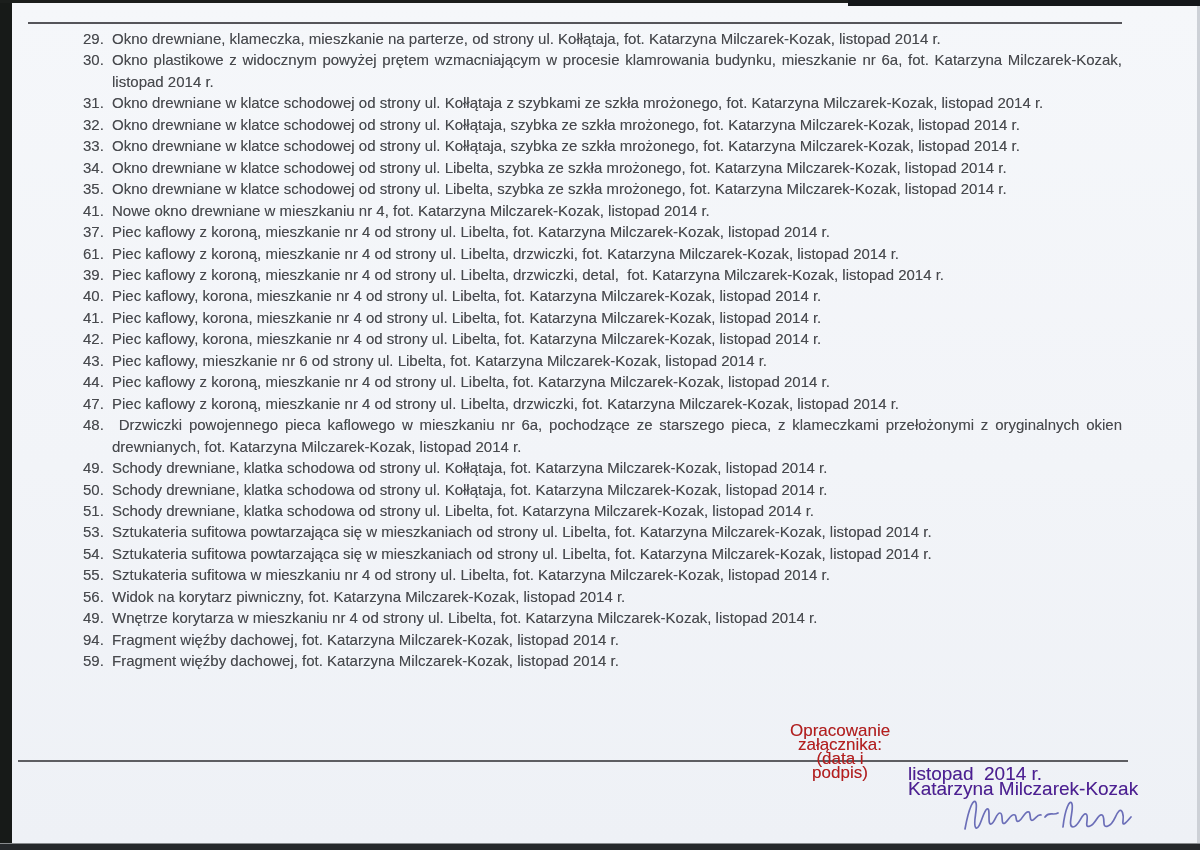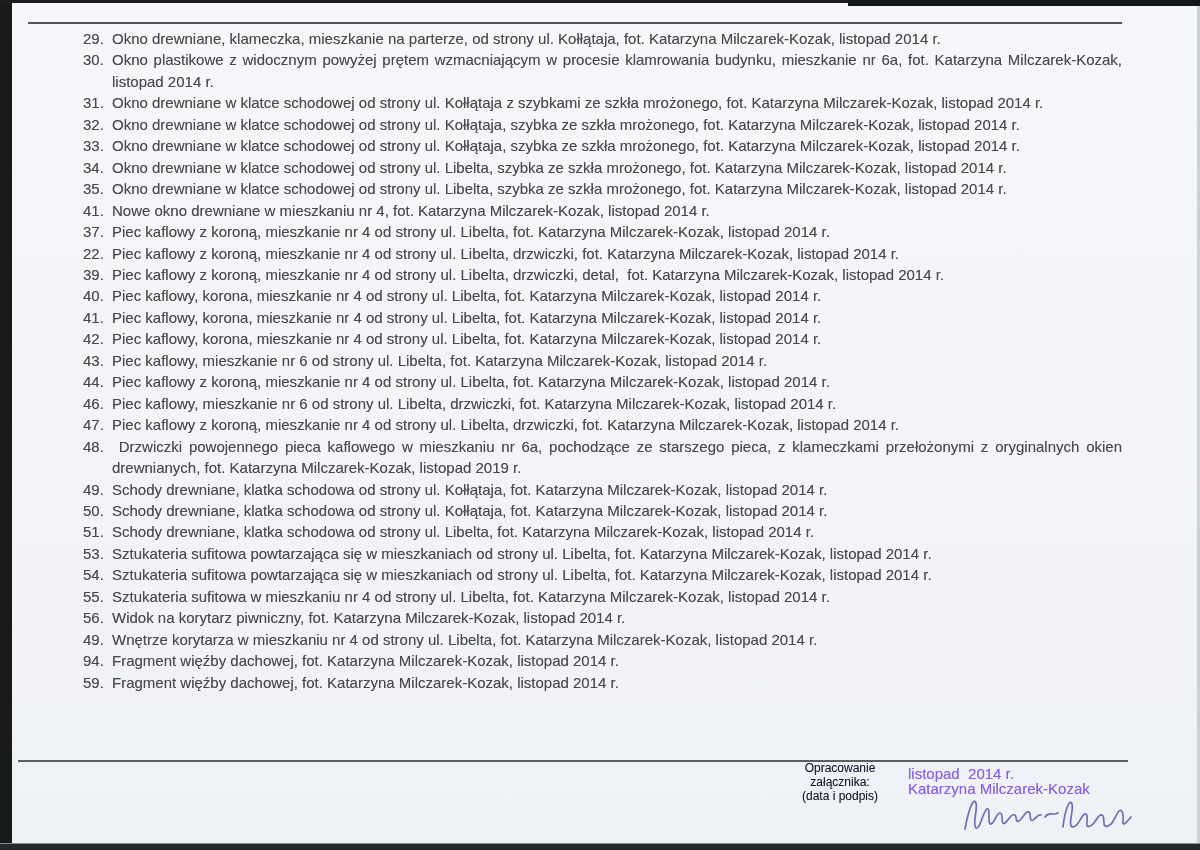--- a/index.html
+++ b/index.html
@@ -37,28 +37,28 @@
   }
   li.photo-item { display: flex; }
   li.photo-item .num { flex: 0 0 29px; }
   li.photo-item .txt { flex: 1 1 auto; text-align: justify; white-space: pre-wrap; }
 
   .footer-rule {
     position: absolute; left: 18px; top: 760px; width: 1110px;
     border-top: 2px solid #5e5e62; height: 0;
   }
   .footer-label {
-    position: absolute; left: 790px; top: 762px; width: 100px;
-    text-align: center; font-size: 12px; line-height: 13.9px;
-    color: #0f172a; text-shadow: 0 0 0.5px rgba(70,72,78,0.4);
+    position: absolute; left: 790px; top: 724px; width: 100px;
+    text-align: center; font-size: 17px; line-height: 13.9px;
+    color: #b91c1c; text-shadow: 0 0 0.5px rgba(70,72,78,0.4);
   }
   .footer-value {
     position: absolute; left: 908px; top: 766px; width: 240px;
-    font-size: 15px; line-height: 15.4px;
-    color: #8b5cf6; text-shadow: 0 0 0.5px rgba(70,72,78,0.4);
+    font-size: 19px; line-height: 15.4px;
+    color: #4c1d95; text-shadow: 0 0 0.5px rgba(70,72,78,0.4);
   }
   .footer-value .date-line { white-space: pre-wrap; }
   .signature-svg {
     position: absolute; left: 962px; top: 789px; width: 172px; height: 48px;
   }
 </style>
 </head>
 <body>
 
 <div class="page">
@@ -103,21 +103,21 @@
       </li>
       <li class="photo-item">
         <span class="num">41.</span>
         <span class="txt">Nowe okno drewniane w mieszkaniu nr 4, fot. Katarzyna Milczarek-Kozak, listopad 2014 r.</span>
       </li>
       <li class="photo-item">
         <span class="num">37.</span>
         <span class="txt">Piec kaflowy z koroną, mieszkanie nr 4 od strony ul. Libelta, fot. Katarzyna Milczarek-Kozak, listopad 2014 r.</span>
       </li>
       <li class="photo-item">
-        <span class="num">22.</span>
+        <span class="num">61.</span>
         <span class="txt">Piec kaflowy z koroną, mieszkanie nr 4 od strony ul. Libelta, drzwiczki, fot. Katarzyna Milczarek-Kozak, listopad 2014 r.</span>
       </li>
       <li class="photo-item">
         <span class="num">39.</span>
         <span class="txt">Piec kaflowy z koroną, mieszkanie nr 4 od strony ul. Libelta, drzwiczki, detal,  fot. Katarzyna Milczarek-Kozak, listopad 2014 r.</span>
       </li>
       <li class="photo-item">
         <span class="num">40.</span>
         <span class="txt">Piec kaflowy, korona, mieszkanie nr 4 od strony ul. Libelta, fot. Katarzyna Milczarek-Kozak, listopad 2014 r.</span>
       </li>
@@ -131,30 +131,26 @@
       </li>
       <li class="photo-item">
         <span class="num">43.</span>
         <span class="txt">Piec kaflowy, mieszkanie nr 6 od strony ul. Libelta, fot. Katarzyna Milczarek-Kozak, listopad 2014 r.</span>
       </li>
       <li class="photo-item">
         <span class="num">44.</span>
         <span class="txt">Piec kaflowy z koroną, mieszkanie nr 4 od strony ul. Libelta, fot. Katarzyna Milczarek-Kozak, listopad 2014 r.</span>
       </li>
       <li class="photo-item">
-        <span class="num">46.</span>
-        <span class="txt">Piec kaflowy, mieszkanie nr 6 od strony ul. Libelta, drzwiczki, fot. Katarzyna Milczarek-Kozak, listopad 2014 r.</span>
-      </li>
-      <li class="photo-item">
         <span class="num">47.</span>
         <span class="txt">Piec kaflowy z koroną, mieszkanie nr 4 od strony ul. Libelta, drzwiczki, fot. Katarzyna Milczarek-Kozak, listopad 2014 r.</span>
       </li>
       <li class="photo-item">
         <span class="num">48.</span>
-        <span class="txt"> Drzwiczki powojennego pieca kaflowego w mieszkaniu nr 6a, pochodzące ze starszego pieca, z klameczkami przełożonymi z oryginalnych okien drewnianych, fot. Katarzyna Milczarek-Kozak, listopad 2019 r.</span>
+        <span class="txt"> Drzwiczki powojennego pieca kaflowego w mieszkaniu nr 6a, pochodzące ze starszego pieca, z klameczkami przełożonymi z oryginalnych okien drewnianych, fot. Katarzyna Milczarek-Kozak, listopad 2014 r.</span>
       </li>
       <li class="photo-item">
         <span class="num">49.</span>
         <span class="txt">Schody drewniane, klatka schodowa od strony ul. Kołłątaja, fot. Katarzyna Milczarek-Kozak, listopad 2014 r.</span>
       </li>
       <li class="photo-item">
         <span class="num">50.</span>
         <span class="txt">Schody drewniane, klatka schodowa od strony ul. Kołłątaja, fot. Katarzyna Milczarek-Kozak, listopad 2014 r.</span>
       </li>
       <li class="photo-item">

